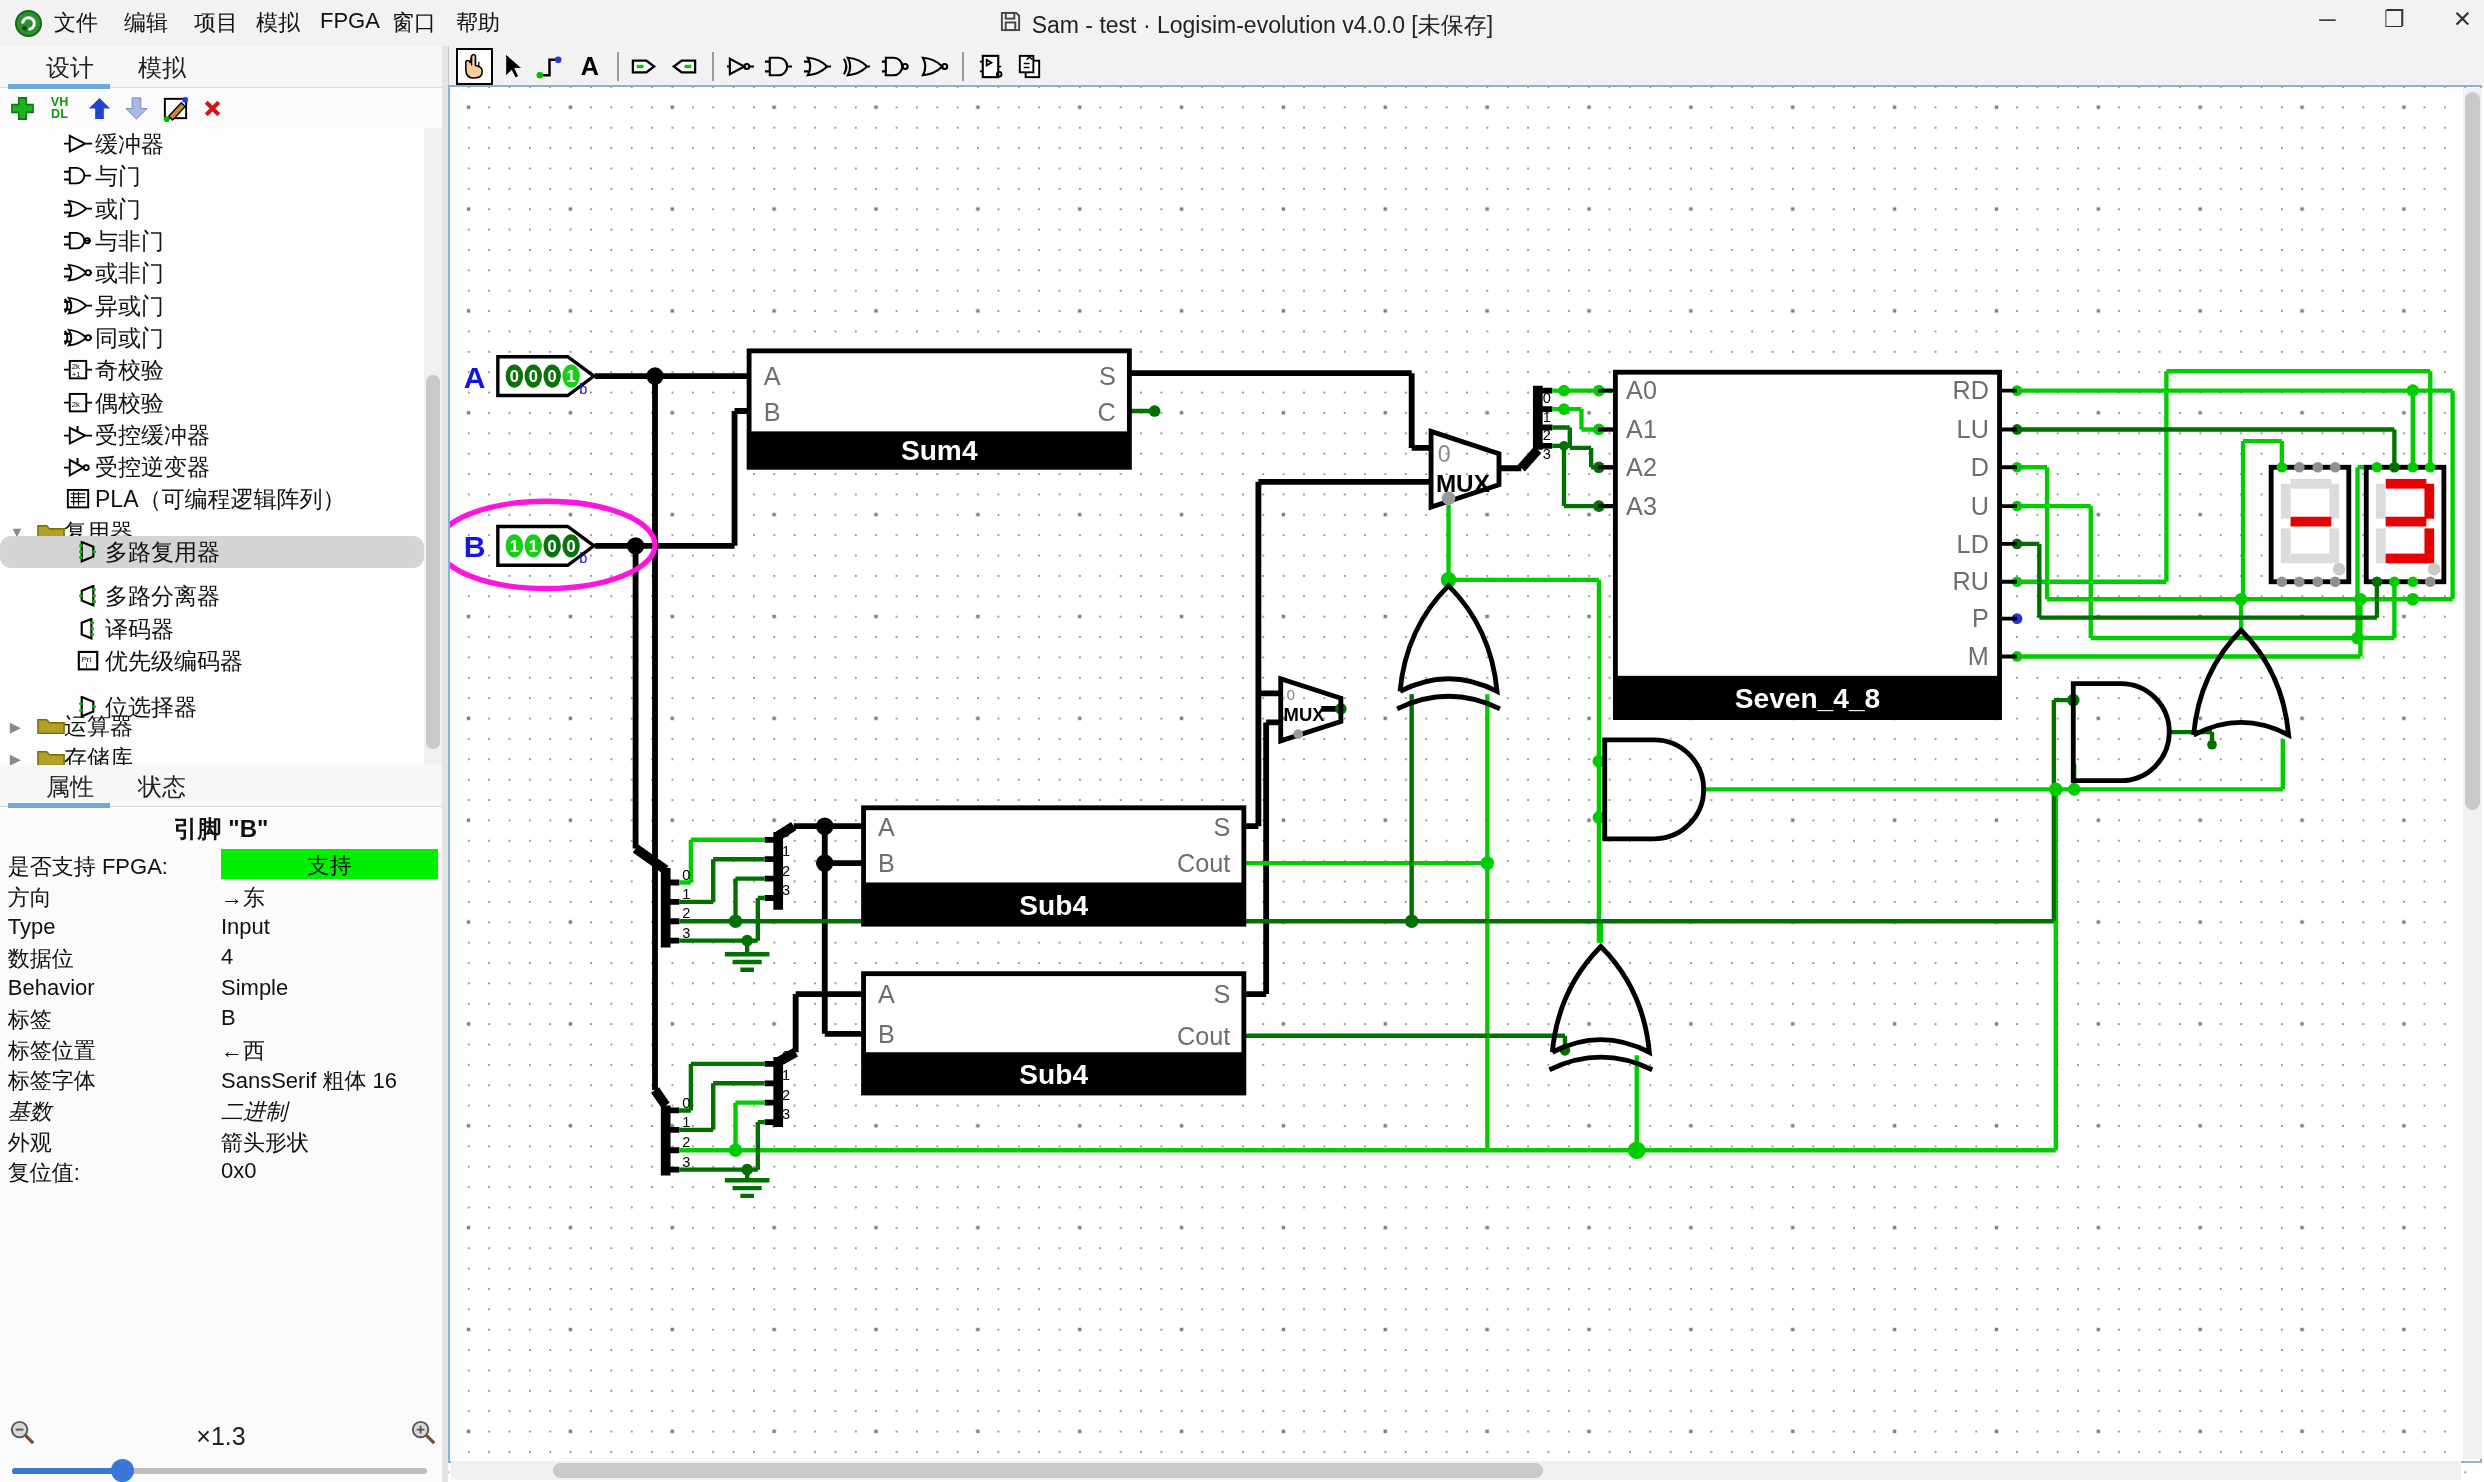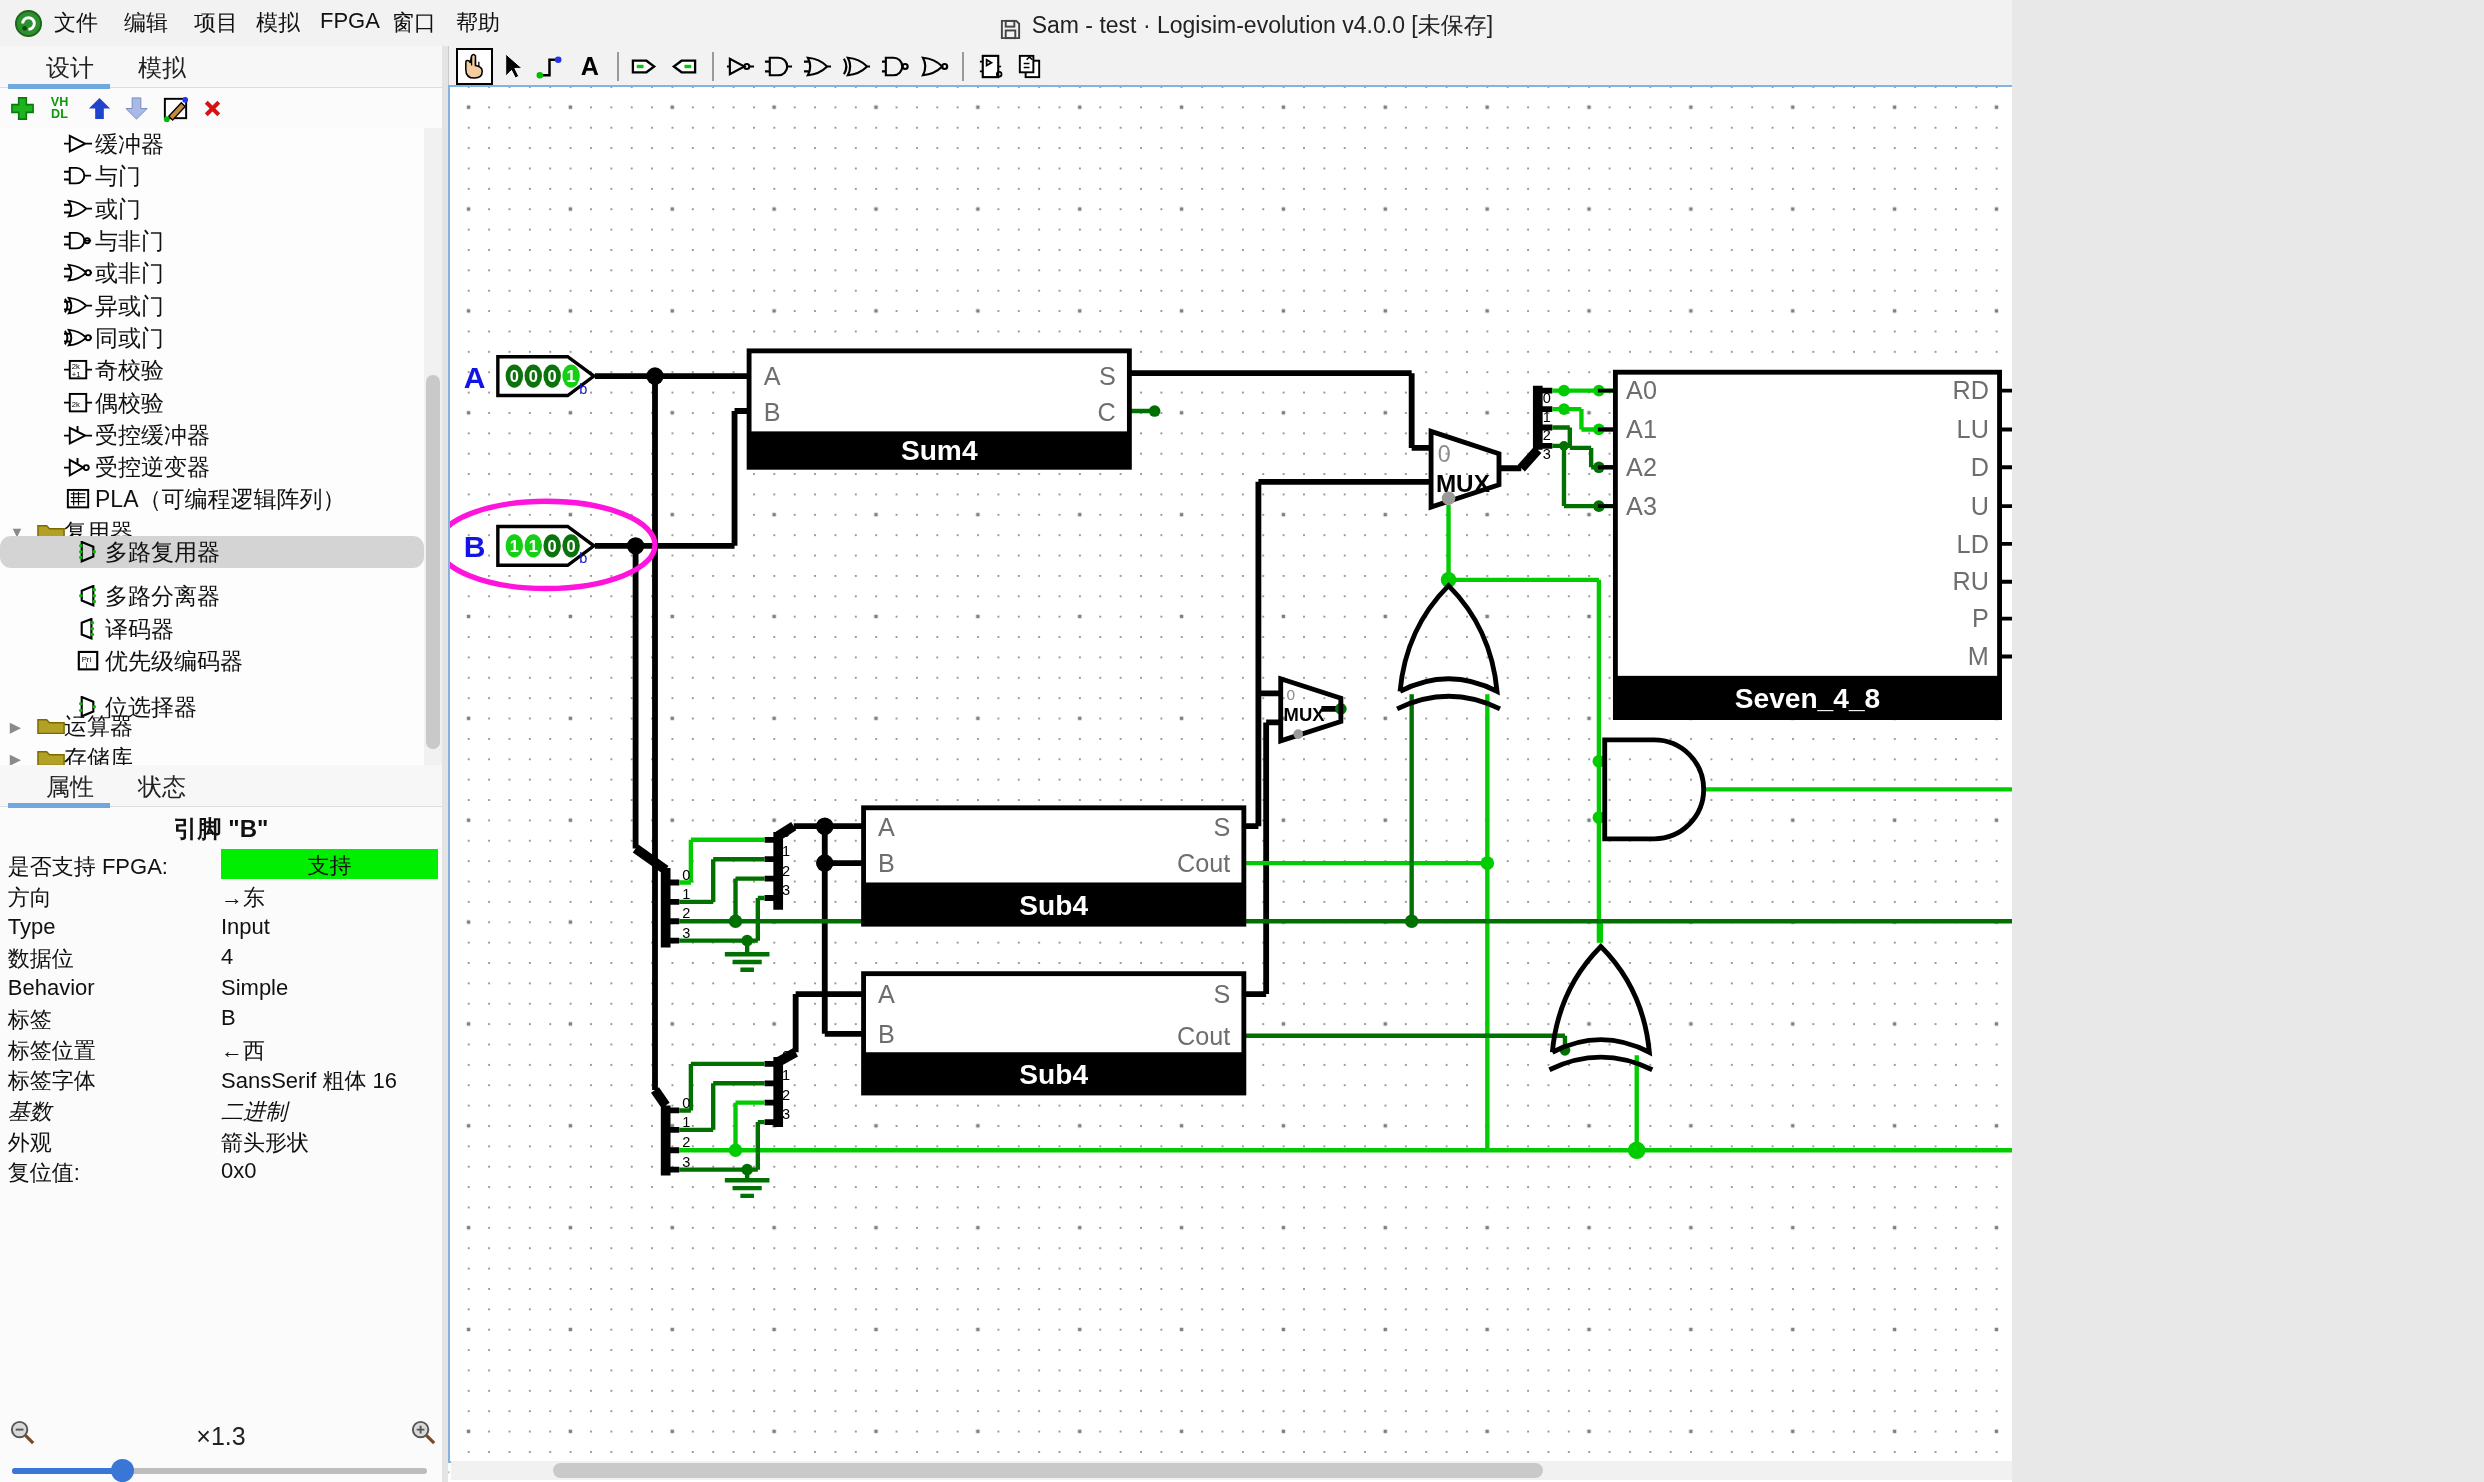--- a/index.html
+++ b/index.html
@@ -1,21 +1,21 @@
 <!DOCTYPE html>
 <html><head>
 <meta charset="utf-8">
 <style>
   html,body{margin:0;padding:0;background:#e8e8e8;font-family:"Liberation Sans","DejaVu Sans",sans-serif;}
-  #app{position:relative;width:2012px;height:1483px;background:#fff;overflow:hidden;}
+  #app{position:relative;width:2484px;height:1483px;background:#fff;overflow:hidden;}
   
   #titlebar{position:absolute;left:0;top:0;width:2484px;height:46px;background:#f2f2f2;border-bottom:1px solid #d8d8d8;}
   #logo{position:absolute;left:13.6px;top:8.7px;}
   .menuitem{position:absolute;top:7.8px;font-size:22px;color:#111;}
-  #wintitle{position:absolute;left:999px;top:9.7px;font-size:23px;color:#222;display:flex;gap:9.7px;align-items:flex-end;}
+  #wintitle{position:absolute;left:999px;top:9.7px;font-size:23px;color:#222;display:flex;gap:9.7px;align-items:flex-start;}
   .winctl{position:absolute;top:5.8px;font-size:23px;color:#333;width:39px;text-align:center;}
   
   #toolbar{position:absolute;left:448px;top:46px;width:2036px;height:42px;background:#f2f2f2;}
   .tbi{position:absolute;top:3.9px;width:33px;height:33px;display:flex;align-items:center;justify-content:center;}
   .tbi.sel{border:2.9px solid #000;background:#fff;top:1.9px;}
   .tbsep{position:absolute;top:5.8px;width:1.9px;height:29px;background:#9a9a9a;}
   
   #leftpanel{position:absolute;left:0;top:46px;width:442px;height:1437px;background:#fbfbfb;}
   .tabs{position:absolute;left:0;width:442px;height:41px;border-bottom:1.9px solid #dcdcdc;background:#f7f7f7;}
   .tab{position:absolute;top:5.8px;font-size:24px;color:#222;margin-left:22px;}

